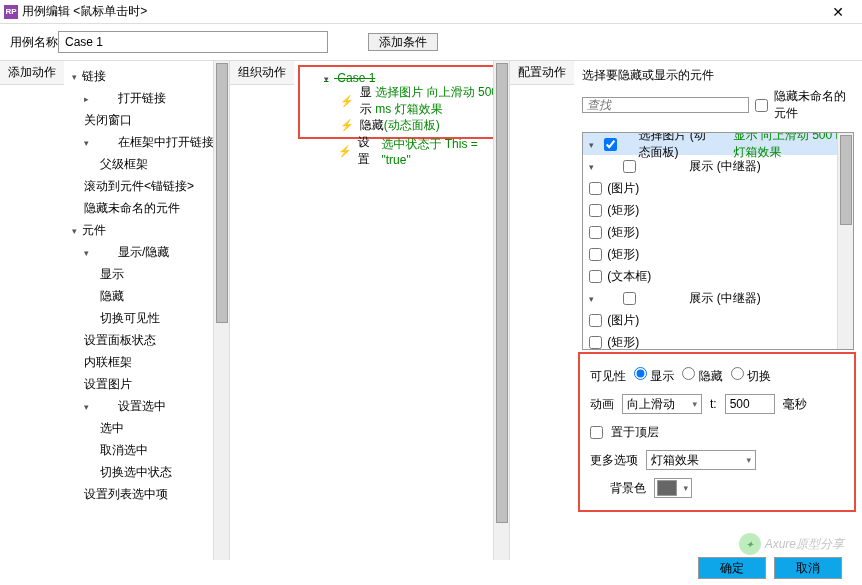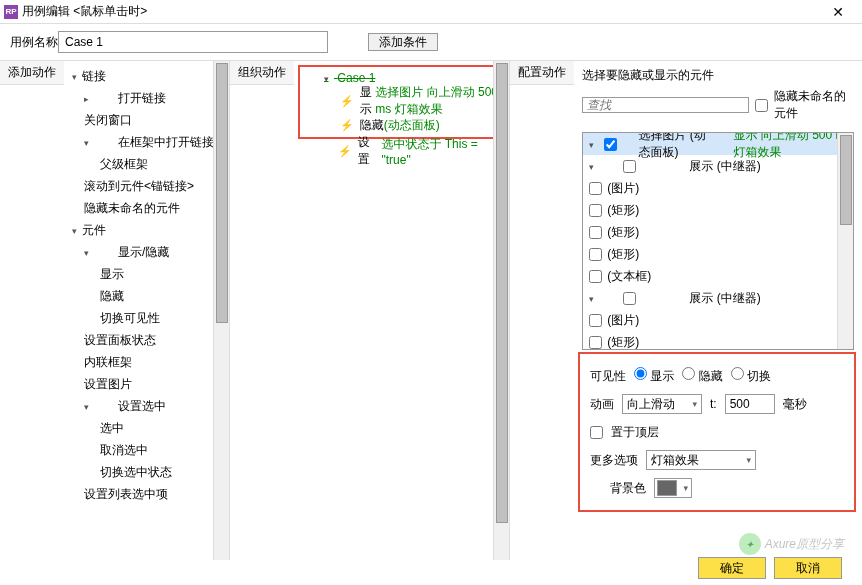--- a/index.html
+++ b/index.html
@@ -44,21 +44,21 @@
 .props { border: 2px solid #e74c3c; margin: 2px 6px 4px 4px; padding: 8px 10px; }
 .prop-row { display: flex; align-items: center; height: 28px; gap: 8px; }
 .radio { }
 .select { height: 20px; border: 1px solid #999; background: #fff; padding: 0 18px 0 4px; position: relative; display: inline-flex; align-items: center; min-width: 80px; }
 .select::after { content: "▾"; position: absolute; right: 4px; color: #666; font-size: 9px; }
 .num-input { width: 50px; height: 20px; border: 1px solid #999; padding: 0 4px; }
 .color-swatch { width: 20px; height: 16px; border: 1px solid #999; background: #666; display: inline-block; }
 .color-wrap { border: 1px solid #999; display: inline-flex; align-items: center; padding: 1px 14px 1px 2px; position: relative; }
 .color-wrap::after { content: "▾"; position: absolute; right: 3px; font-size: 9px; color: #666; }
 .footer { position: absolute; bottom: 6px; right: 20px; display: flex; gap: 8px; align-items: center; }
-.btn { width: 68px; height: 22px; border: 1px solid #999; background: #fde047; cursor: pointer; }
+.btn { width: 68px; height: 22px; border: 1px solid #999; background: #0ea5e9; cursor: pointer; }
 .watermark { position: absolute; right: 18px; bottom: 30px; font-size: 16px; color: rgba(120,120,120,0.45); font-style: italic; pointer-events: none; display: flex; align-items: center; gap: 4px; }
 .wm-icon { width: 22px; height: 22px; border-radius: 50%; background: rgba(0,180,0,0.25); display: flex; align-items: center; justify-content: center; font-size: 10px; color: rgba(0,100,0,0.5); }
 </style>
 </head>
 <body>
 
 <div class="titlebar">
   <div class="rp-icon">RP</div>
   <div class="title-text">用例编辑 &lt;鼠标单击时&gt;</div>
   <div class="close-x">✕</div>

